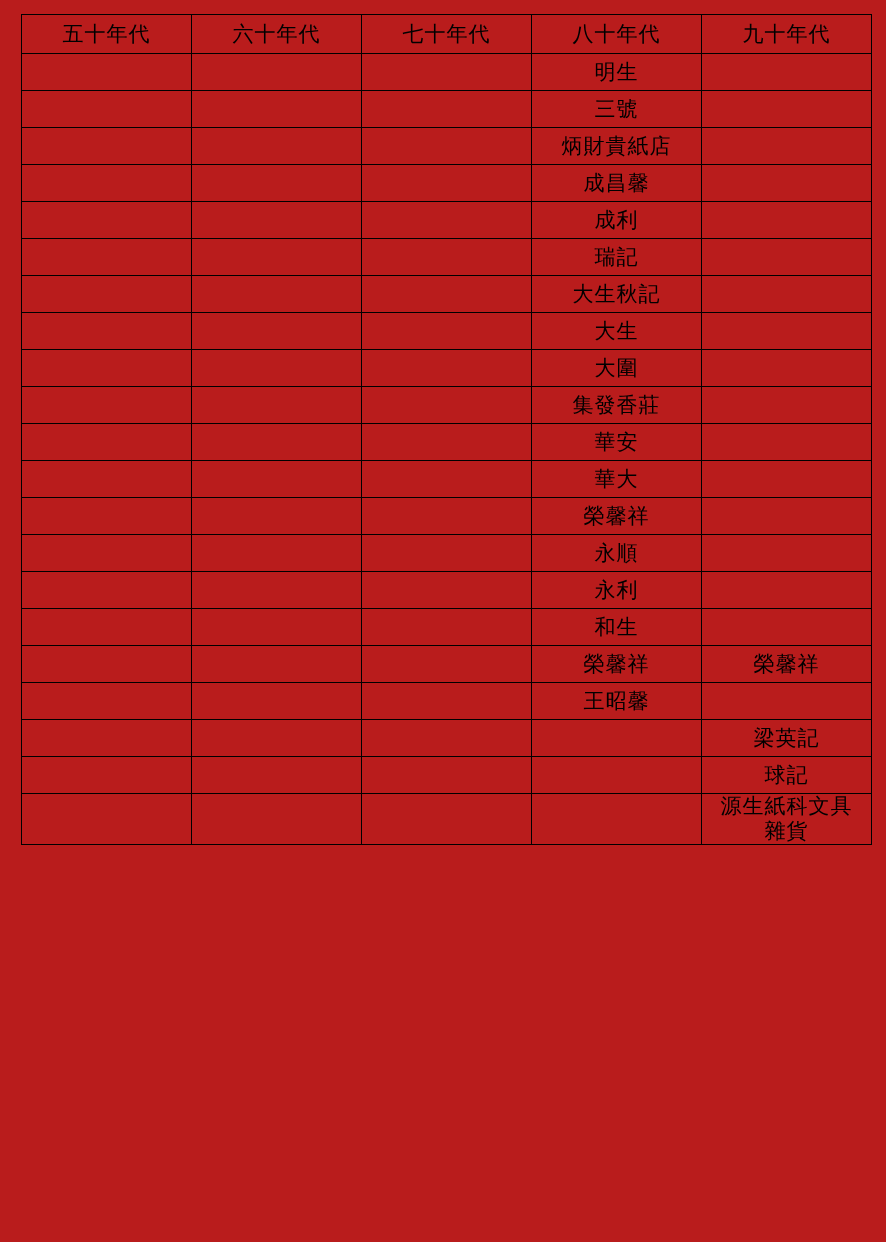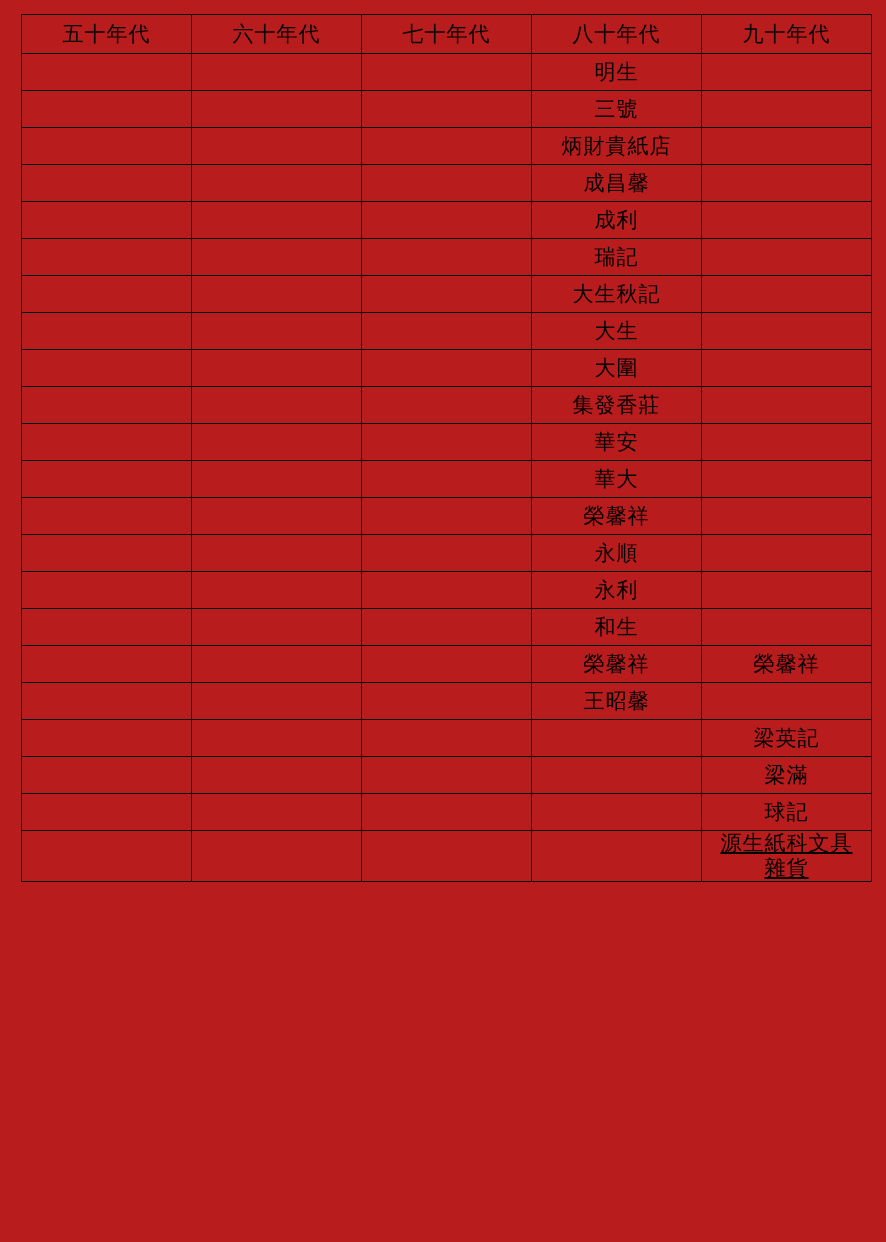--- a/index.html
+++ b/index.html
@@ -41,21 +41,20 @@
   }
   table.grid thead th {
     height: 38px;
     font-size: 21px;
   }
   table.grid td.cell {
     font-size: 21px;
   }
   td.tall {
     height: 68px;
-    text-decoration: underline;
   }
   .cell-text {
     display: block;
     white-space: pre-line;
   }
   .col0, .col1, .col2, .col3, .col4 { width: 169px; }
 </style>
 </head>
 <body>
 
@@ -401,37 +400,20 @@
           <td class="cell col1">
             <span class="cell-text"></span>
           </td>
           <td class="cell col2">
             <span class="cell-text"></span>
           </td>
           <td class="cell col3">
             <span class="cell-text"></span>
           </td>
           <td class="cell col4">
-            <span class="cell-text">梁滿</span>
-          </td>
-        </tr>
-        <tr>
-          <td class="cell col0">
-            <span class="cell-text"></span>
-          </td>
-          <td class="cell col1">
-            <span class="cell-text"></span>
-          </td>
-          <td class="cell col2">
-            <span class="cell-text"></span>
-          </td>
-          <td class="cell col3">
-            <span class="cell-text"></span>
-          </td>
-          <td class="cell col4">
             <span class="cell-text">球記</span>
           </td>
         </tr>
         <tr>
           <td class="cell col0 tall">
             <span class="cell-text"></span>
           </td>
           <td class="cell col1 tall">
             <span class="cell-text"></span>
           </td>

